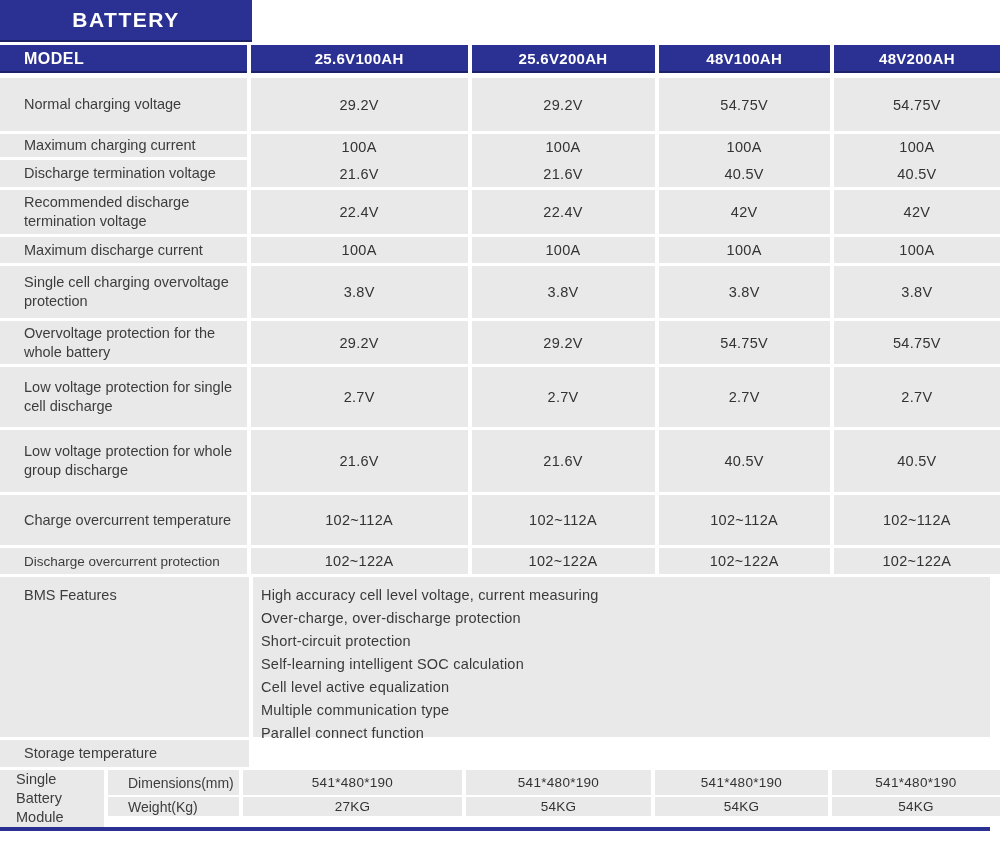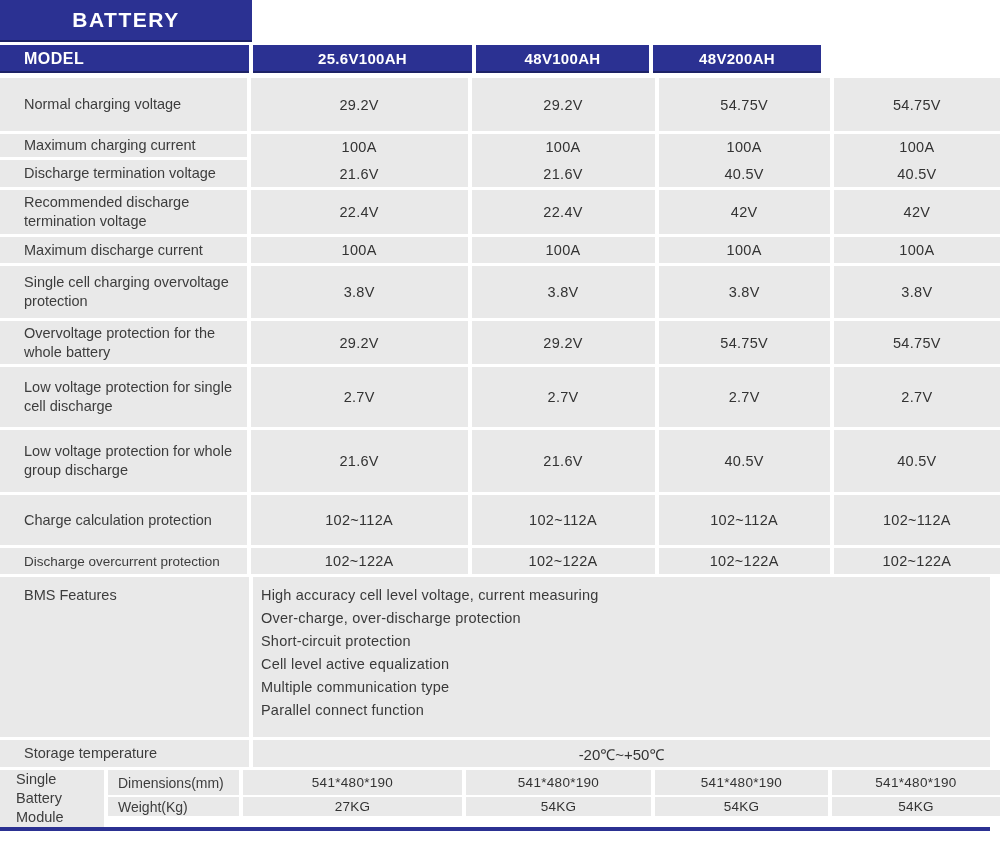--- a/index.html
+++ b/index.html
@@ -69,38 +69,39 @@
   .module-block { display: flex; margin-bottom: 0; }
   .module-main-label {
     width: 123px; background: #e9e9e9; margin-right: 4px;
     display: flex; align-items: center; padding-left: 16px;
     font-size: 14.5px; line-height: 19px;
   }
   .module-right { display: flex; flex-direction: column; }
   .module-subrow { display: flex; }
   .module-subrow.first { margin-bottom: 2px; }
   .sub-label {
-    width: 131px; padding-left: 10px; font-size: 14px;
+    width: 131px; padding-left: 20px; font-size: 14px;
   }
   .sub-a .cell { height: 25px; }
   .sub-b .cell { height: 19px; }
   .module-subrow .val { font-size: 13.5px; }
 
   .bottom-bar { width: 990px; height: 4px; background: #2b3192; }
 </style>
 </head>
 <body>
 
 <div class="sheet">
 
   <div class="title-box">BATTERY</div>
 
   <div class="row head" style="height:28px">
     <div class="cell label">MODEL</div>
     <div class="cell val c1">25.6V100AH</div>
+    <div class="cell val c2">25.6V200AH</div>
     <div class="cell val c3">48V100AH</div>
     <div class="cell val c4">48V200AH</div>
   </div>
 
   <div class="row" style="height:53px">
     <div class="cell label">Normal charging voltage</div>
     <div class="cell val c1">29.2V</div>
     <div class="cell val c2">29.2V</div>
     <div class="cell val c3">54.75V</div>
     <div class="cell val c4">54.75V</div>
@@ -164,51 +165,51 @@
 
   <div class="row" style="height:62px">
     <div class="cell label">Low voltage protection for whole group discharge</div>
     <div class="cell val c1">21.6V</div>
     <div class="cell val c2">21.6V</div>
     <div class="cell val c3">40.5V</div>
     <div class="cell val c4">40.5V</div>
   </div>
 
   <div class="row" style="height:50px">
-    <div class="cell label">Charge calculation protection</div>
+    <div class="cell label">Charge overcurrent temperature</div>
     <div class="cell val c1">102~112A</div>
     <div class="cell val c2">102~112A</div>
     <div class="cell val c3">102~112A</div>
     <div class="cell val c4">102~112A</div>
   </div>
 
   <div class="row" style="height:26px">
     <div class="cell label" style="font-size:13.5px">Discharge overcurrent protection</div>
     <div class="cell val c1">102~122A</div>
     <div class="cell val c2">102~122A</div>
     <div class="cell val c3">102~122A</div>
     <div class="cell val c4">102~122A</div>
   </div>
 
   <div class="row" style="height:160px">
     <div class="cell label bms-label">BMS Features</div>
     <div class="cell wide bms-val">
       <div>High accuracy cell level voltage, current measuring</div>
       <div>Over-charge, over-discharge protection</div>
       <div>Short-circuit protection</div>
+      <div>Self-learning intelligent SOC calculation</div>
       <div>Cell level active equalization</div>
       <div>Multiple communication type</div>
       <div>Parallel connect function</div>
     </div>
   </div>
 
 
   <div class="row" style="height:27px">
     <div class="cell label">Storage temperature</div>
-    <div class="cell wide">-20℃~+50℃</div>
   </div>
 
   <div class="module-block">
     <div class="module-main-label">Single Battery Module</div>
     <div class="module-right">
       <div class="module-subrow sub-a first">
         <div class="cell sub-label">Dimensions(mm)</div>
         <div class="cell val c1">541*480*190</div>
         <div class="cell val c2">541*480*190</div>
         <div class="cell val c3">541*480*190</div>

